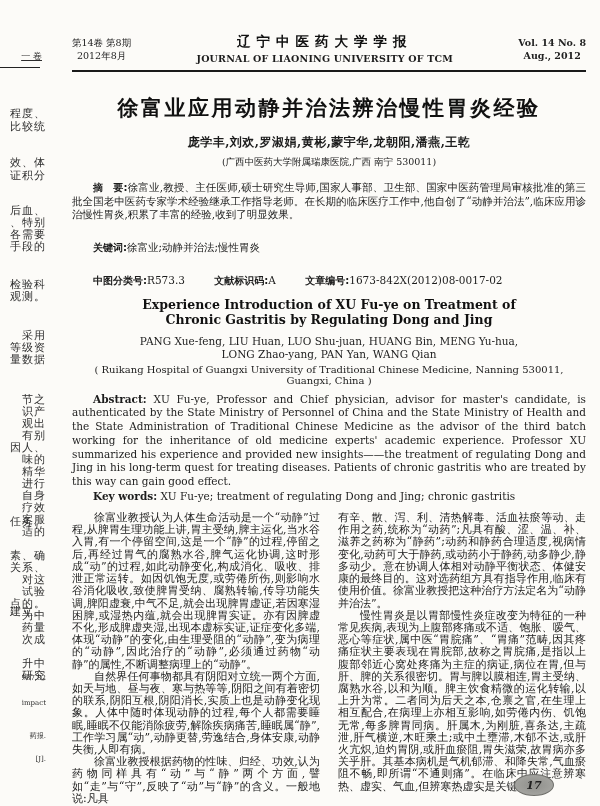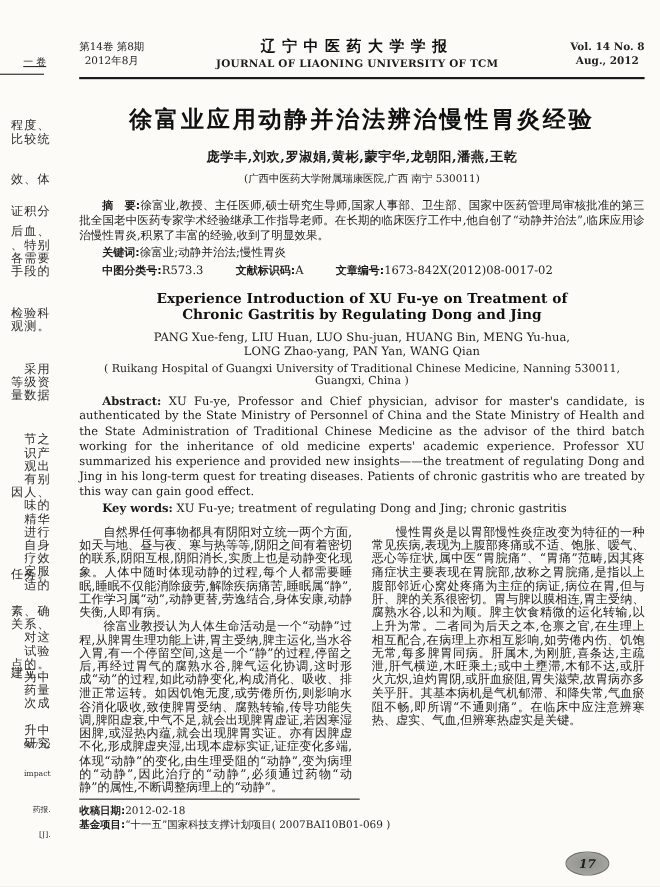--- a/index.html
+++ b/index.html
@@ -29,21 +29,21 @@
   .header-rule{border-top:2px solid #1a1a1a;margin-top:6px;}
   .article-title{
     text-align:center;font-size:21px;font-weight:bold;letter-spacing:2.5px;
     margin-top:22px;color:#111;
   }
   .authors-cn{text-align:center;font-size:12px;font-weight:bold;margin-top:12px;letter-spacing:.5px;}
   .affil-cn{text-align:center;font-size:9.5px;margin-top:5px;color:#222;}
   .abs-block{margin-top:12px;font-size:10.5px;line-height:13.5px;text-align:justify;}
   .abs-block p{margin:0;text-indent:2em;}
   .lbl{font-weight:bold;font-family:"DejaVu Sans","Liberation Sans",sans-serif;font-size:10px;}
-  .kw-line,.meta-line{font-size:10.5px;line-height:14px;text-indent:2em;margin-top:1px;}
+  .kw-line,.meta-line{font-size:10.5px;line-height:14px;text-indent:2em;margin-top:18px;}
   .meta-line .grp{margin-right:26px;}
   .en-title{
     text-align:center;font-weight:bold;font-size:12.5px;line-height:15px;margin-top:9px;color:#111;
   }
   .en-authors{text-align:center;font-size:10.5px;line-height:13.5px;margin-top:8px;}
   .en-affil{text-align:center;font-size:10px;margin-top:2px;}
   .en-abs{margin-top:7px;font-size:10.5px;line-height:13.8px;text-align:justify;}
   .en-abs p{margin:0;text-indent:2em;}
   .en-kw{font-size:10.5px;text-indent:2em;margin-top:1px;}
   
@@ -68,21 +68,21 @@
 <body>
 
 <div class="page">
 
   <div class="margin-strip">
     <span class="vol-frag">一 卷</span>
     <div class="vol-rule"></div>
   <span class="frag" style="top: 106px;">程度、</span>
       <span class="frag" style="top: 119px;">比较统</span>
       <span class="frag" style="top: 155px;">效、体</span>
-      <span class="frag" style="top: 184px;">证积分</span>
+      <span class="frag" style="top: 168px;">证积分</span>
       <span class="frag" style="top: 203px;">后血、</span>
       <span class="frag" style="top: 215px;">、特别</span>
       <span class="frag" style="top: 227px; text-align: center;">各需要</span>
       <span class="frag" style="top: 239px;">手段的</span>
       <span class="frag" style="top: 277px;">检验科</span>
       <span class="frag" style="top: 289px;">观测。</span>
       <span class="frag" style="top: 328px;">采用</span>
       <span class="frag" style="top: 340px;">等级资</span>
       <span class="frag" style="top: 352px;">量数据</span>
       <span class="frag" style="top: 392px;">节之</span>
@@ -161,24 +161,26 @@
 
     <div class="en-abs">
       <p><b>Abstract:</b> <span>XU Fu-ye, Professor and Chief physician, advisor for master's candidate, is authenticated by the State Ministry of Personnel of China and the State Ministry of Health and the State Administration of Traditional Chinese Medicine as the advisor of the third batch working for the inheritance of old medicine experts' academic experience. Professor XU summarized his experience and provided new insights——the treatment of regulating Dong and Jing in his long-term quest for treating diseases. Patients of chronic gastritis who are treated by this way can gain good effect.</span></p>
     </div>
     <div class="en-kw">
       <b>Key  words:</b> <span>XU Fu-ye; treatment of regulating Dong and Jing; chronic gastritis</span>
     </div>
 
     <div class="body-cols">
       <div class="col">
+        <p>徐富业教授认为人体生命活动是一个“动静”过程,从脾胃生理功能上讲,胃主受纳,脾主运化,当水谷入胃,有一个停留空间,这是一个“静”的过程,停留之后,再经过胃气的腐熟水谷,脾气运化协调,这时形成“动”的过程,如此动静变化,构成消化、吸收、排泄正常运转。如因饥饱无度,或劳倦所伤,则影响水谷消化吸收,致使脾胃受纳、腐熟转输,传导功能失调,脾阳虚衰,中气不足,就会出现脾胃虚证,若因寒湿困脾,或湿热内蕴,就会出现脾胃实证。亦有因脾虚不化,形成脾虚夹湿,出现本虚标实证,证症变化多端,体现“动静”的变化,由生理受阻的“动静”,变为病理的“动静”,因此治疗的“动静”,必须通过药物“动静”的属性,不断调整病理上的“动静”。</p>
         <p>自然界任何事物都具有阴阳对立统一两个方面,如天与地、昼与夜、寒与热等等,阴阳之间有着密切的联系,阴阳互根,阴阳消长,实质上也是动静变化现象。人体中随时体现动静的过程,每个人都需要睡眠,睡眠不仅能消除疲劳,解除疾病痛苦,睡眠属“静”,工作学习属“动”,动静更替,劳逸结合,身体安康,动静失衡,人即有病。</p>
-        <p>徐富业教授认为人体生命活动是一个“动静”过程,从脾胃生理功能上讲,胃主受纳,脾主运化,当水谷入胃,有一个停留空间,这是一个“静”的过程,停留之后,再经过胃气的腐熟水谷,脾气运化协调,这时形成“动”的过程,如此动静变化,构成消化、吸收、排泄正常运转。如因饥饱无度,或劳倦所伤,则影响水谷消化吸收,致使脾胃受纳、腐熟转输,传导功能失调,脾阳虚衰,中气不足,就会出现脾胃虚证,若因寒湿困脾,或湿热内蕴,就会出现脾胃实证。亦有因脾虚不化,形成脾虚夹湿,出现本虚标实证,证症变化多端,体现“动静”的变化,由生理受阻的“动静”,变为病理的“动静”,因此治疗的“动静”,必须通过药物“动静”的属性,不断调整病理上的“动静”。</p>
+        <p>徐富业教授根据药物的性味、归经、功效,认为药物同样具有“动”与“静”两个方面,譬如“走”与“守”,反映了“动”与“静”的含义。一般地说:凡具</p>
       </div>
       <div class="col">
+        <p class="cont">有辛、散、泻、利、清热解毒、活血祛瘀等动、走作用之药,统称为“动药”;凡具有酸、涩、温、补、滋养之药称为“静药”;动药和静药合理适度,视病情变化,动药可大于静药,或动药小于静药,动多静少,静多动少。意在协调人体相对动静平衡状态、体健安康的最终目的。这对选药组方具有指导作用,临床有使用价值。徐富业教授把这种治疗方法定名为“动静并治法”。</p>
         <p>慢性胃炎是以胃部慢性炎症改变为特征的一种常见疾病,表现为上腹部疼痛或不适、饱胀、嗳气、恶心等症状,属中医“胃脘痛”、“胃痛”范畴,因其疼痛症状主要表现在胃脘部,故称之胃脘痛,是指以上腹部邻近心窝处疼痛为主症的病证,病位在胃,但与肝、脾的关系很密切。胃与脾以膜相连,胃主受纳、腐熟水谷,以和为顺。脾主饮食精微的运化转输,以上升为常。二者同为后天之本,仓禀之官,在生理上相互配合,在病理上亦相互影响,如劳倦内伤、饥饱无常,每多脾胃同病。肝属木,为刚脏,喜条达,主疏泄,肝气横逆,木旺乘土;或中土壅滞,木郁不达,或肝火亢炽,迫灼胃阴,或肝血瘀阻,胃失滋荣,故胃病亦多关乎肝。其基本病机是气机郁滞、和降失常,气血瘀阻不畅,即所谓“不通则痛”。在临床中应注意辨寒热、虚实、气血,但辨寒热虚实是关键。</p>
       </div>
     </div>
 
     <div class="footnotes">
       <div class="foot-rule"></div>
       <div class="foot-line"><span class="lbl">收稿日期:</span><span>2012-02-18</span></div>
       <div class="foot-line"><span class="lbl">基金项目:</span><span>“十一五”国家科技支撑计划项目( 2007BAI10B01-069 )</span></div>
       <div class="foot-line"></div>
     </div>

